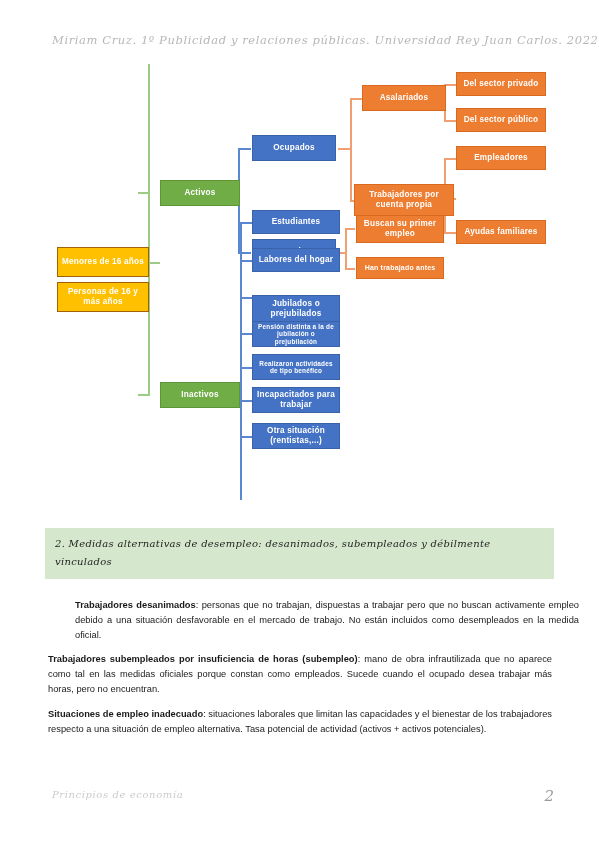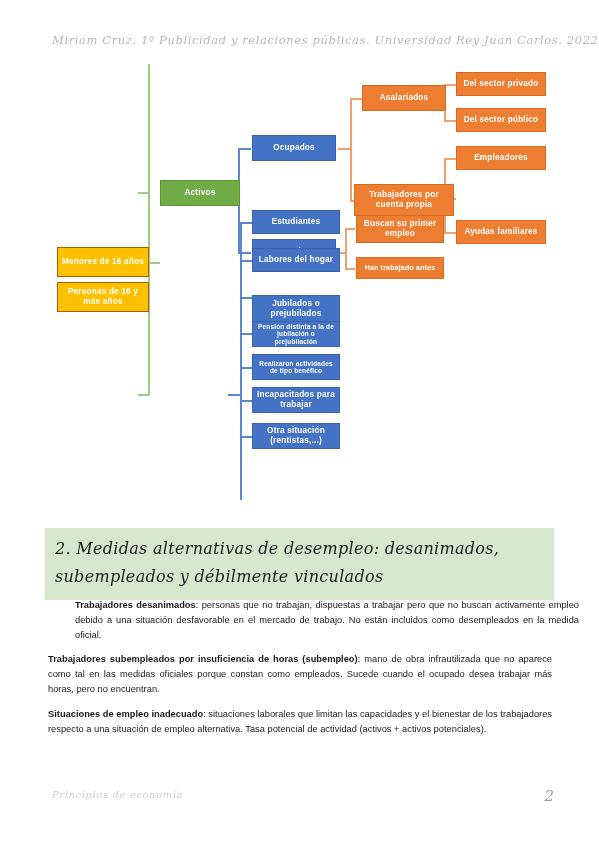--- a/index.html
+++ b/index.html
@@ -53,21 +53,21 @@
   .line.g{background:#9ccb86;}
   .line.o{background:#f0a070;}
   .line.b{background:#5b87d0;}
 
   
   #section-heading{
     position:absolute;left:45px;top:528px;width:509px;
     background:#d5e8cd;
     padding:7px 15px 9px 10px;box-sizing:border-box;
     font-family:"DejaVu Serif", serif;font-style:italic;
-    font-size:16px;color:#1d1d1d;line-height:1.75;
+    font-size:10px;color:#1d1d1d;line-height:1.75;
     letter-spacing:.3px;
   }
 
   
   .para{
     position:absolute;left:48px;width:504px;
     font-size:9.3px;line-height:1.62;color:#1a1a1a;
     text-align:justify;
   }
   .para b{font-weight:bold;}
@@ -122,20 +122,21 @@
     <div class="line b" style="left:240px;top:235px;width:12px;height:2px;"></div>
     <div class="line b" style="left:240px;top:271px;width:12px;height:2px;"></div>
     <div class="line b" style="left:240px;top:305px;width:12px;height:2px;"></div>
     <div class="line b" style="left:240px;top:338px;width:12px;height:2px;"></div>
     <div class="line b" style="left:240px;top:374px;width:12px;height:2px;"></div>
 
     <div class="node amber" style="left:57px;top:185px;width:92px;height:30px;">Menores de 16 años</div>
     <div class="node amber" style="left:57px;top:220px;width:92px;height:30px;">Personas de 16 y más años</div>
 
     <div class="node green" style="left:160px;top:118px;width:80px;height:26px;">Activos</div>
+    <div class="node green" style="left:160px;top:320px;width:80px;height:26px;">Inactivos</div>
 
     <div class="node blue" style="left:252px;top:73px;width:84px;height:26px;">Ocupados</div>
     <div class="node blue" style="left:252px;top:177px;width:84px;height:26px;">Parados</div>
 
     <div class="node orange" style="left:362px;top:23px;width:84px;height:26px;">Asalariados</div>
     <div class="node orange" style="left:456px;top:10px;width:90px;height:24px;">Del sector privado</div>
     <div class="node orange" style="left:456px;top:46px;width:90px;height:24px;">Del sector público</div>
 
     <div class="node orange" style="left:354px;top:122px;width:100px;height:32px;">Trabajadores por cuenta propia</div>
     <div class="node orange" style="left:456px;top:84px;width:90px;height:24px;">Empleadores</div>

